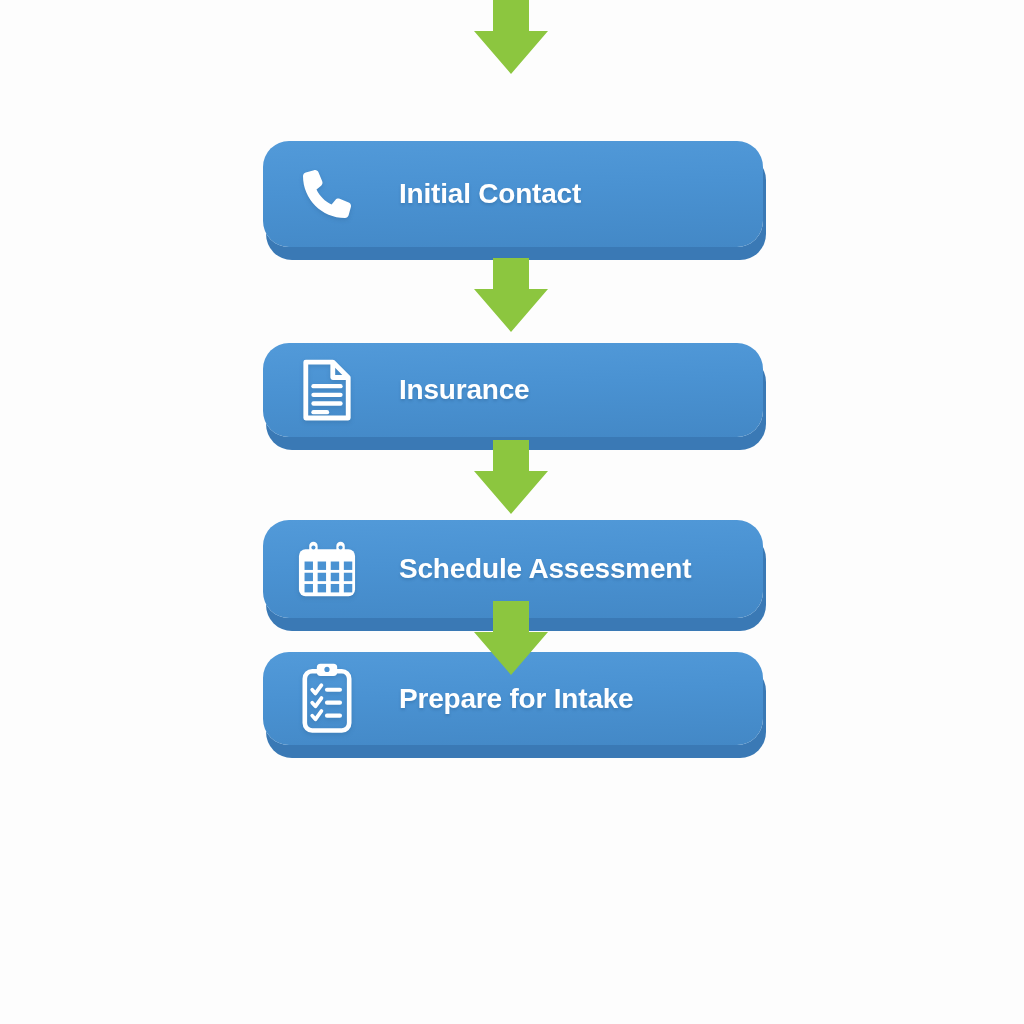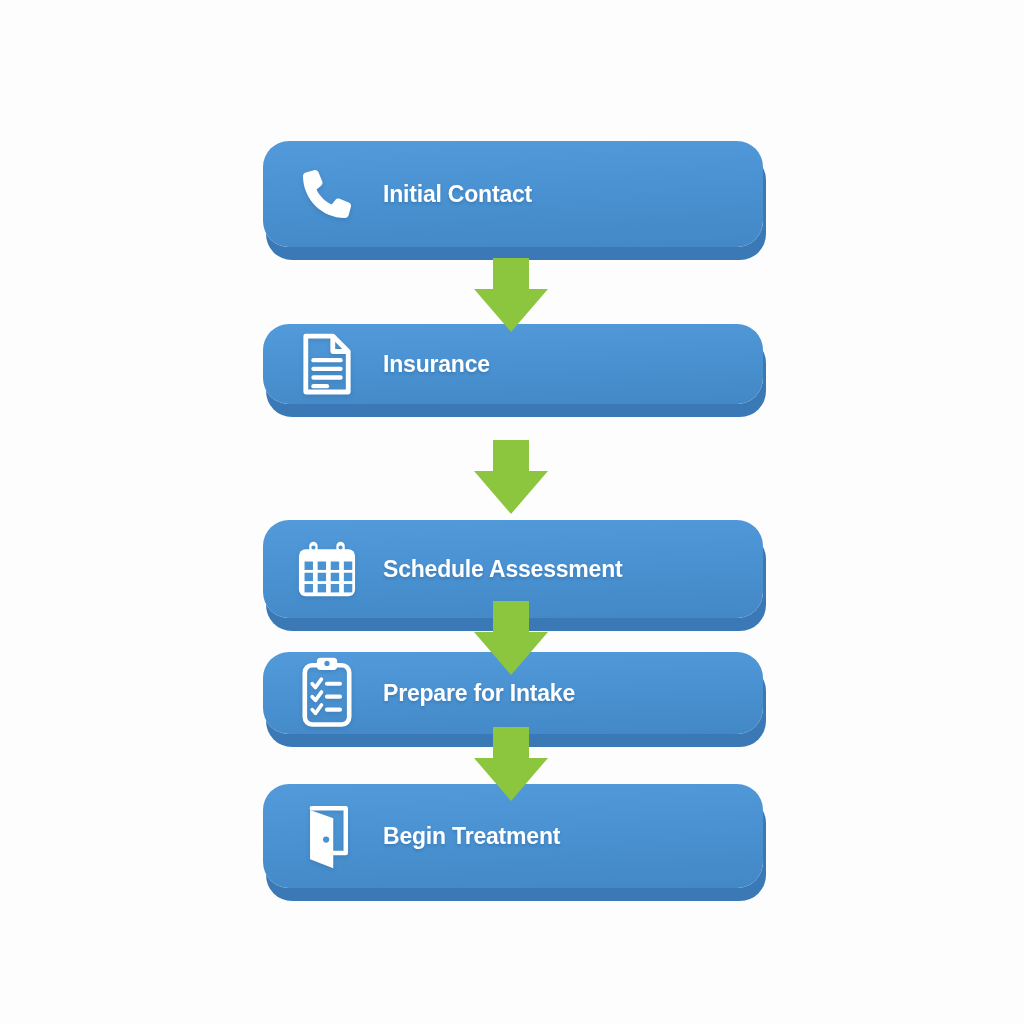--- a/index.html
+++ b/index.html
@@ -25,39 +25,39 @@
     width:500px;
     border-radius:26px;
     background:linear-gradient(178deg,#529AD9 0%,var(--accent_blue) 45%,#4388C6 100%);
     box-shadow:3px 13px 0 var(--bevel_blue);
     display:flex;
     align-items:center;
     padding-left:32px;
     z-index:1;
   }
   .step:nth-of-type(1){top:141px;height:106px;}
-  .step:nth-of-type(2){top:324px;height:80px;}
+  .step:nth-of-type(2){top:343px;height:94px;}
   .step:nth-of-type(3){top:520px;height:98px;text-align:right;}
-  .step:nth-of-type(4){top:652px;height:82px;}
+  .step:nth-of-type(4){top:652px;height:93px;}
   .step:nth-of-type(5){top:784px;height:104px;}
 
   .icon-slot{
     width:64px;
     flex:0 0 64px;
     display:flex;
     align-items:center;
     justify-content:center;
     color:var(--label_text);
     filter:drop-shadow(0 2px 2px rgba(20,60,100,.18));
   }
   .label{
-    margin-left:24px;
+    margin-left:40px;
     color:var(--label_text);
     font-weight:700;
-    font-size:23px;
+    font-size:28px;
     letter-spacing:-0.2px;
     text-shadow:0 2px 3px rgba(20,60,100,.22);
   }
   .label .line{line-height:38px;white-space:nowrap;}
 
   .arrow{
     position:absolute;
     left:474px;
     width:74px;
     height:74px;
@@ -148,33 +148,20 @@
         <polyline points="12,58 15.5,62 22,53" fill="none" stroke="currentColor" stroke-width="4" stroke-linecap="round" stroke-linejoin="round"></polyline>
         <line x1="28" y1="58" x2="42" y2="58" stroke="currentColor" stroke-width="4.5" stroke-linecap="round"></line>
       </svg>
     </span>
     <div class="label">
       <div class="line">Prepare for Intake</div>
       <div class="line"></div>
     </div>
   </div>
 
-  <div class="step">
-    <span class="icon-slot">
-      <svg width="50" height="68" viewBox="0 0 56 76" aria-hidden="true">
-        <path d="M11 7 H49 V57 H35" fill="none" stroke="currentColor" stroke-width="5" stroke-linejoin="round" stroke-linecap="round"></path>
-        <polygon points="9,9 35,18 35,74 9,64" fill="currentColor"></polygon>
-        <circle class="blue-detail" cx="27" cy="42" r="3.5"></circle>
-      </svg>
-    </span>
-    <div class="label">
-      <div class="line">Begin Treatment</div>
-      <div class="line"></div>
-    </div>
-  </div>
 
   <div class="arrow">
     <svg width="74" height="74" viewBox="0 0 74 74">
         <polygon fill="currentColor" points="19,0 55,0 55,31 74,31 37,74 0,31 19,31"></polygon>
       </svg>
   </div>
   <div class="arrow">
     <svg width="74" height="74" viewBox="0 0 74 74">
         <polygon fill="currentColor" points="19,0 55,0 55,31 74,31 37,74 0,31 19,31"></polygon>
       </svg>

